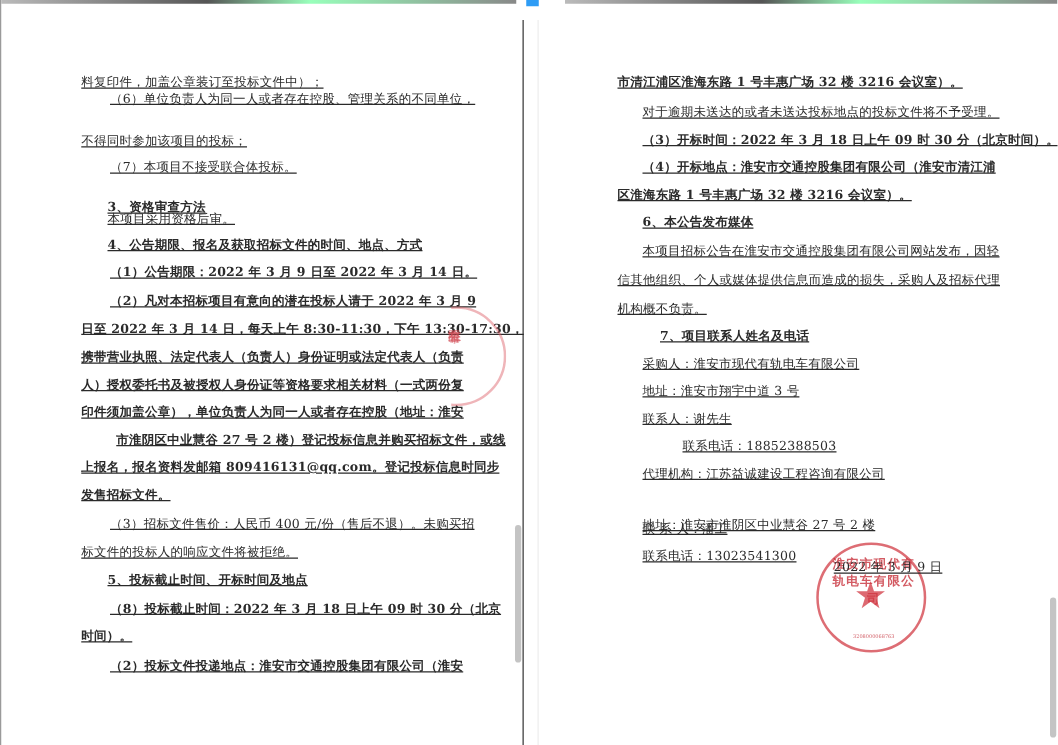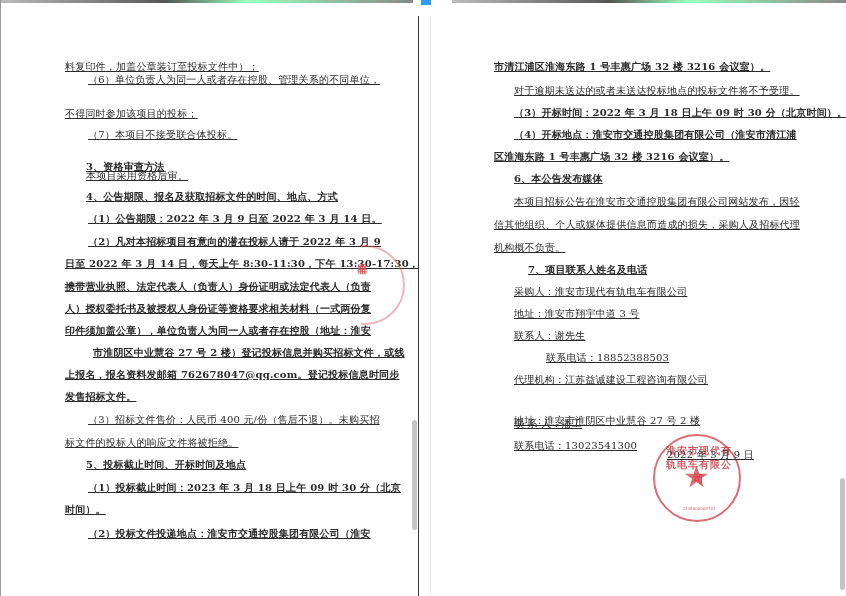--- a/index.html
+++ b/index.html
@@ -88,26 +88,26 @@
 <div class="line bold" style="left:86px;top:160px;">3、资格审查方法</div>
 <div class="line" style="left:86px;top:169px;">本项目采用资格后审。</div>
 <div class="line bold" style="left:86px;top:190px;">4、公告期限、报名及获取招标文件的时间、地点、方式</div>
 <div class="line bold" style="left:88px;top:212px;text-align:right;">（1）公告期限：2022 年 3 月 9 日至 2022 年 3 月 14 日。</div>
 <div class="line bold" style="left:88px;top:235px;">（2）凡对本招标项目有意向的潜在投标人请于 2022 年 3 月 9</div>
 <div class="line bold" style="left:65px;top:257px;">日至 2022 年 3 月 14 日，每天上午 8:30-11:30，下午 13:30-17:30，</div>
 <div class="line bold" style="left:65px;top:280px;">携带营业执照、法定代表人（负责人）身份证明或法定代表人（负责</div>
 <div class="line bold" style="left:65px;top:302px;">人）授权委托书及被授权人身份证等资格要求相关材料（一式两份复</div>
 <div class="line bold" style="left:65px;top:324px;">印件须加盖公章），单位负责人为同一人或者存在控股（地址：淮安</div>
 <div class="line bold" style="left:65px;top:346px;margin-left:28px;">市淮阴区中业慧谷 27 号 2 楼）登记投标信息并购买招标文件，或线</div>
-<div class="line bold" style="left:65px;top:368px;">上报名，报名资料发邮箱 762678047@qq.com。登记投标信息时同步</div>
+<div class="line bold" style="left:65px;top:368px;">上报名，报名资料发邮箱 809416131@qq.com。登记投标信息时同步</div>
 <div class="line bold" style="left:65px;top:390px;">发售招标文件。</div>
 <div class="line" style="left:88px;top:413px;">（3）招标文件售价：人民币 400 元/份（售后不退）。未购买招</div>
 <div class="line" style="left:65px;top:436px;">标文件的投标人的响应文件将被拒绝。</div>
 <div class="line bold" style="left:86px;top:458px;">5、投标截止时间、开标时间及地点</div>
-<div class="line bold" style="left:88px;top:481px;">（1）投标截止时间：2023 年 3 月 18 日上午 09 时 30 分（北京</div>
+<div class="line bold" style="left:88px;top:481px;">（8）投标截止时间：2022 年 3 月 18 日上午 09 时 30 分（北京</div>
 <div class="line bold" style="left:65px;top:503px;">时间）。</div>
 <div class="line bold" style="left:88px;top:527px;">（2）投标文件投递地点：淮安市交通控股集团有限公司（淮安</div>
 
 <div class="seal-partial"></div>
 <div class="seal-partial-text">车有限公</div>
 
 <div class="line bold" style="left:494px;top:60px;">市清江浦区淮海东路 1 号丰惠广场 32 楼 3216 会议室）。</div>
 <div class="line" style="left:514px;top:84px;">对于逾期未送达的或者未送达投标地点的投标文件将不予受理。</div>
 <div class="line bold" style="left:514px;top:106px;">（3）开标时间：2022 年 3 月 18 日上午 09 时 30 分（北京时间）。</div>
 <div class="line bold" style="left:514px;top:128px;">（4）开标地点：淮安市交通控股集团有限公司（淮安市清江浦</div>

